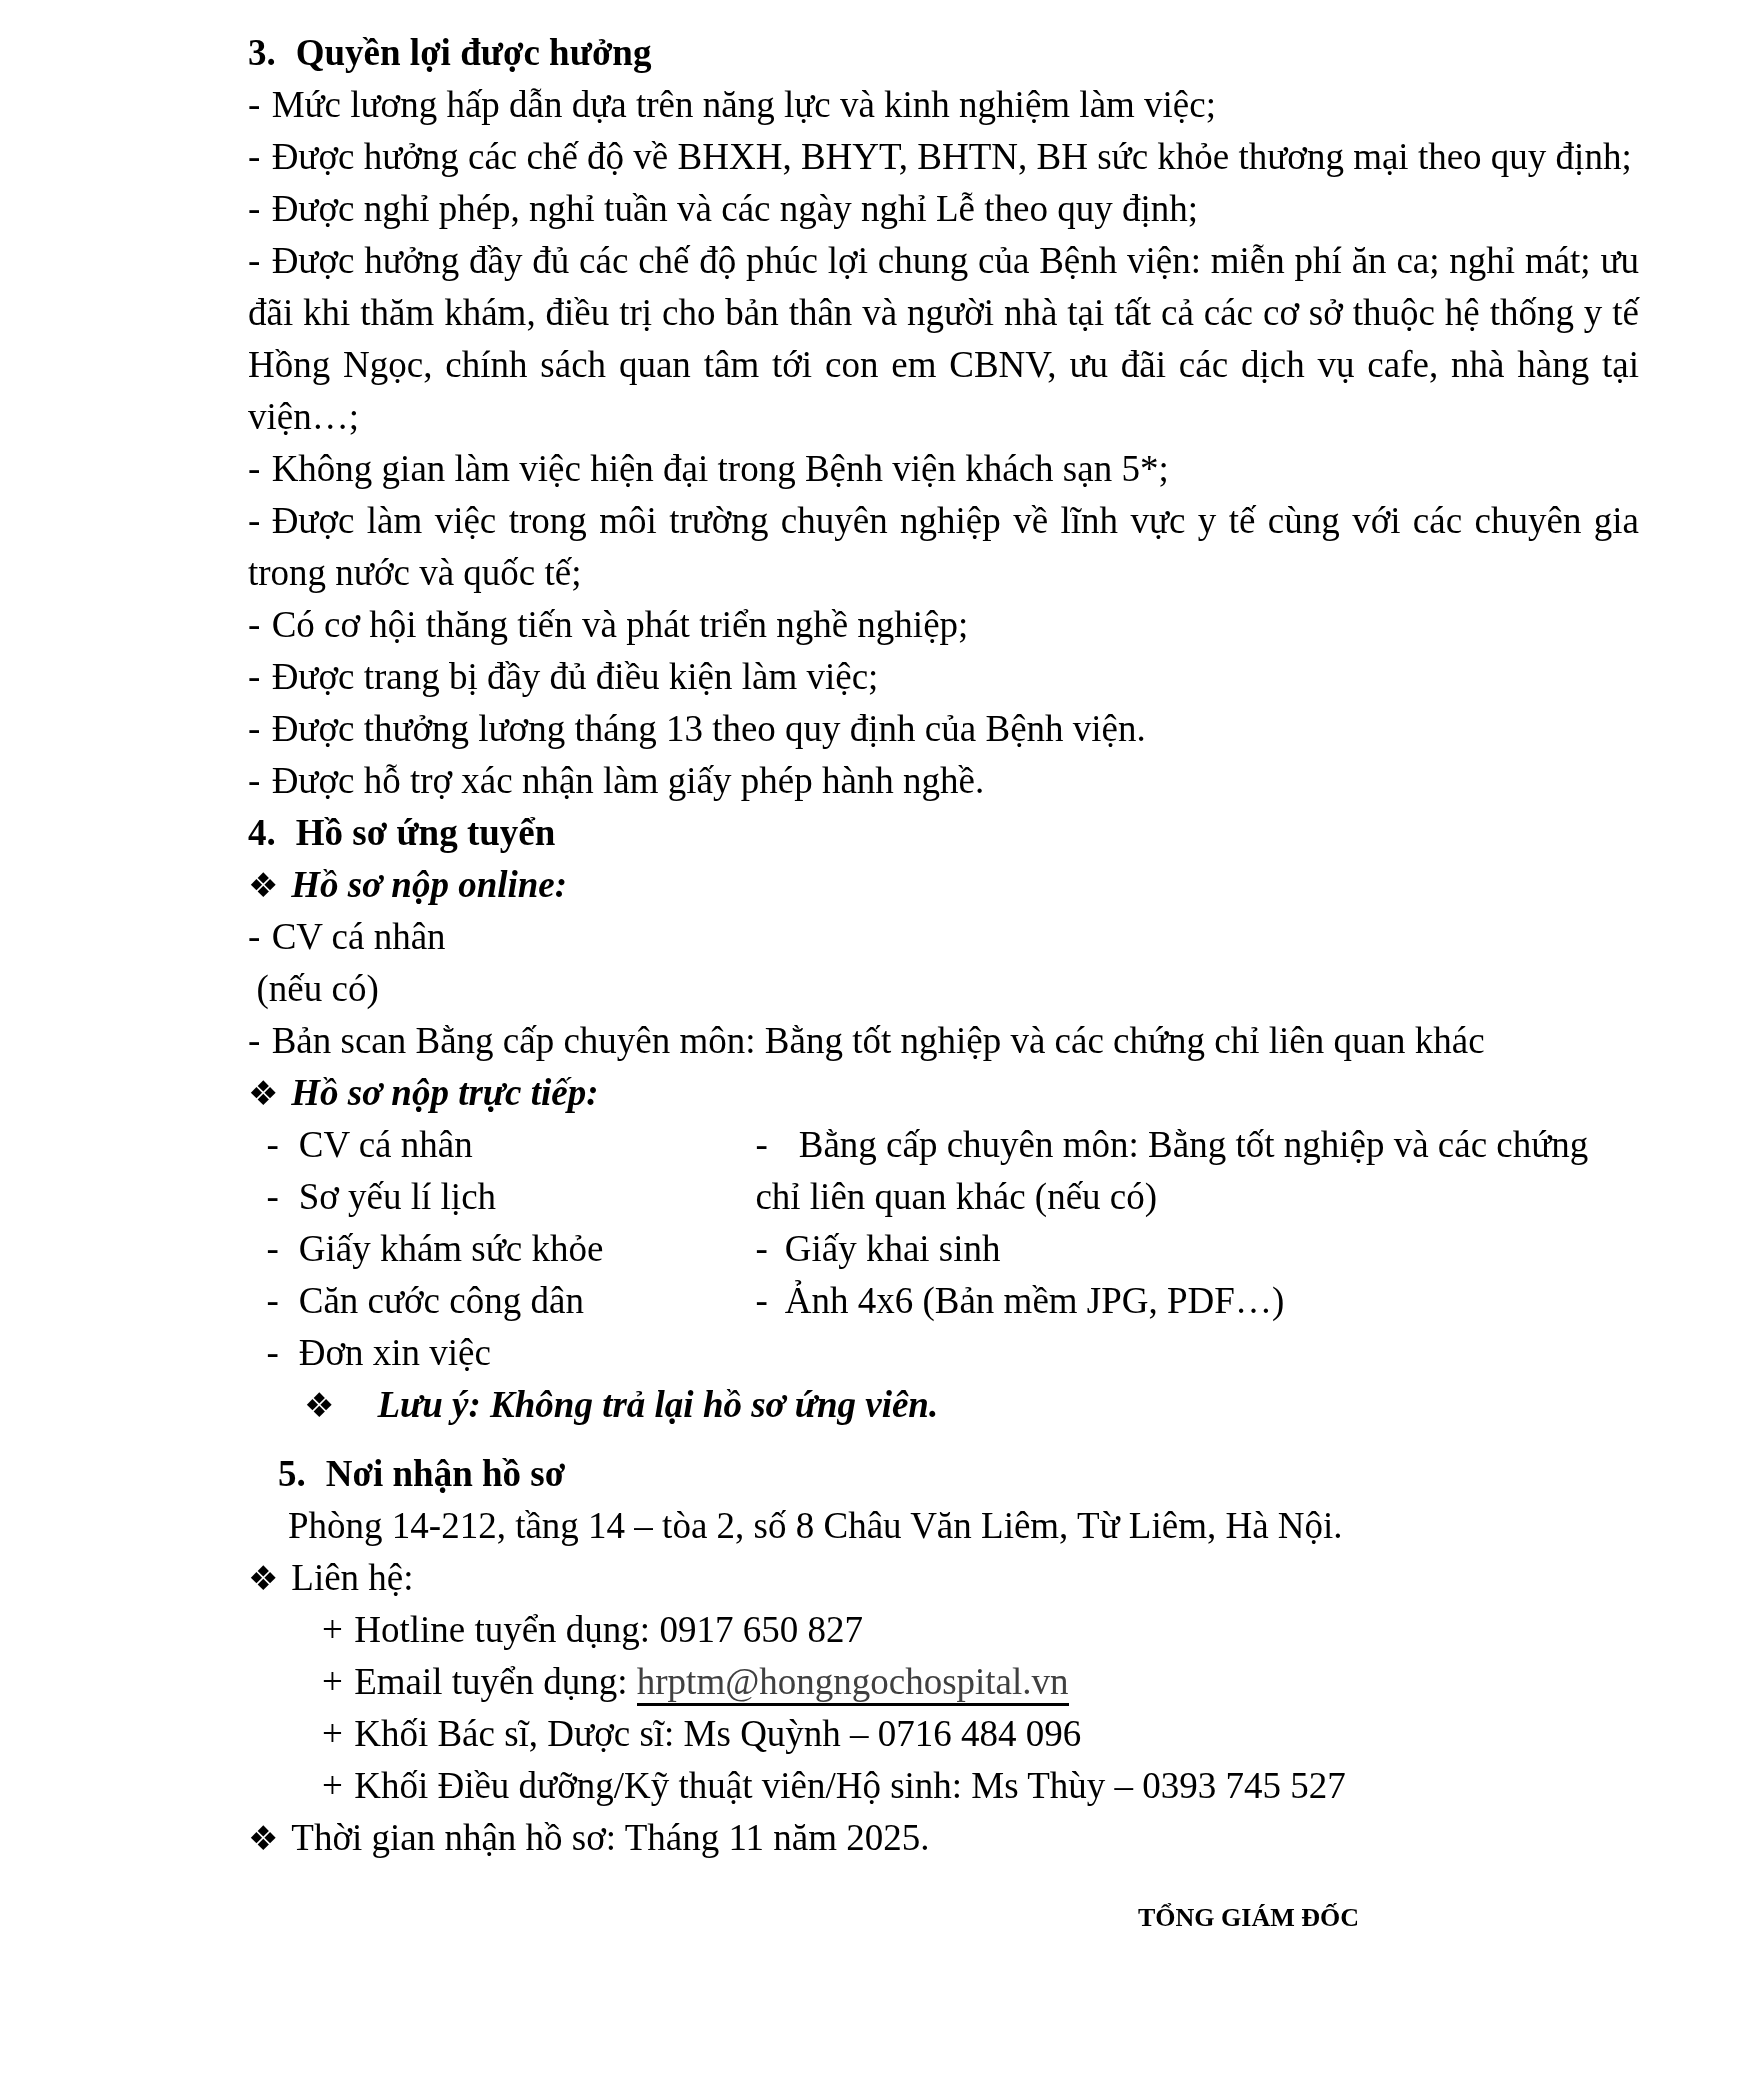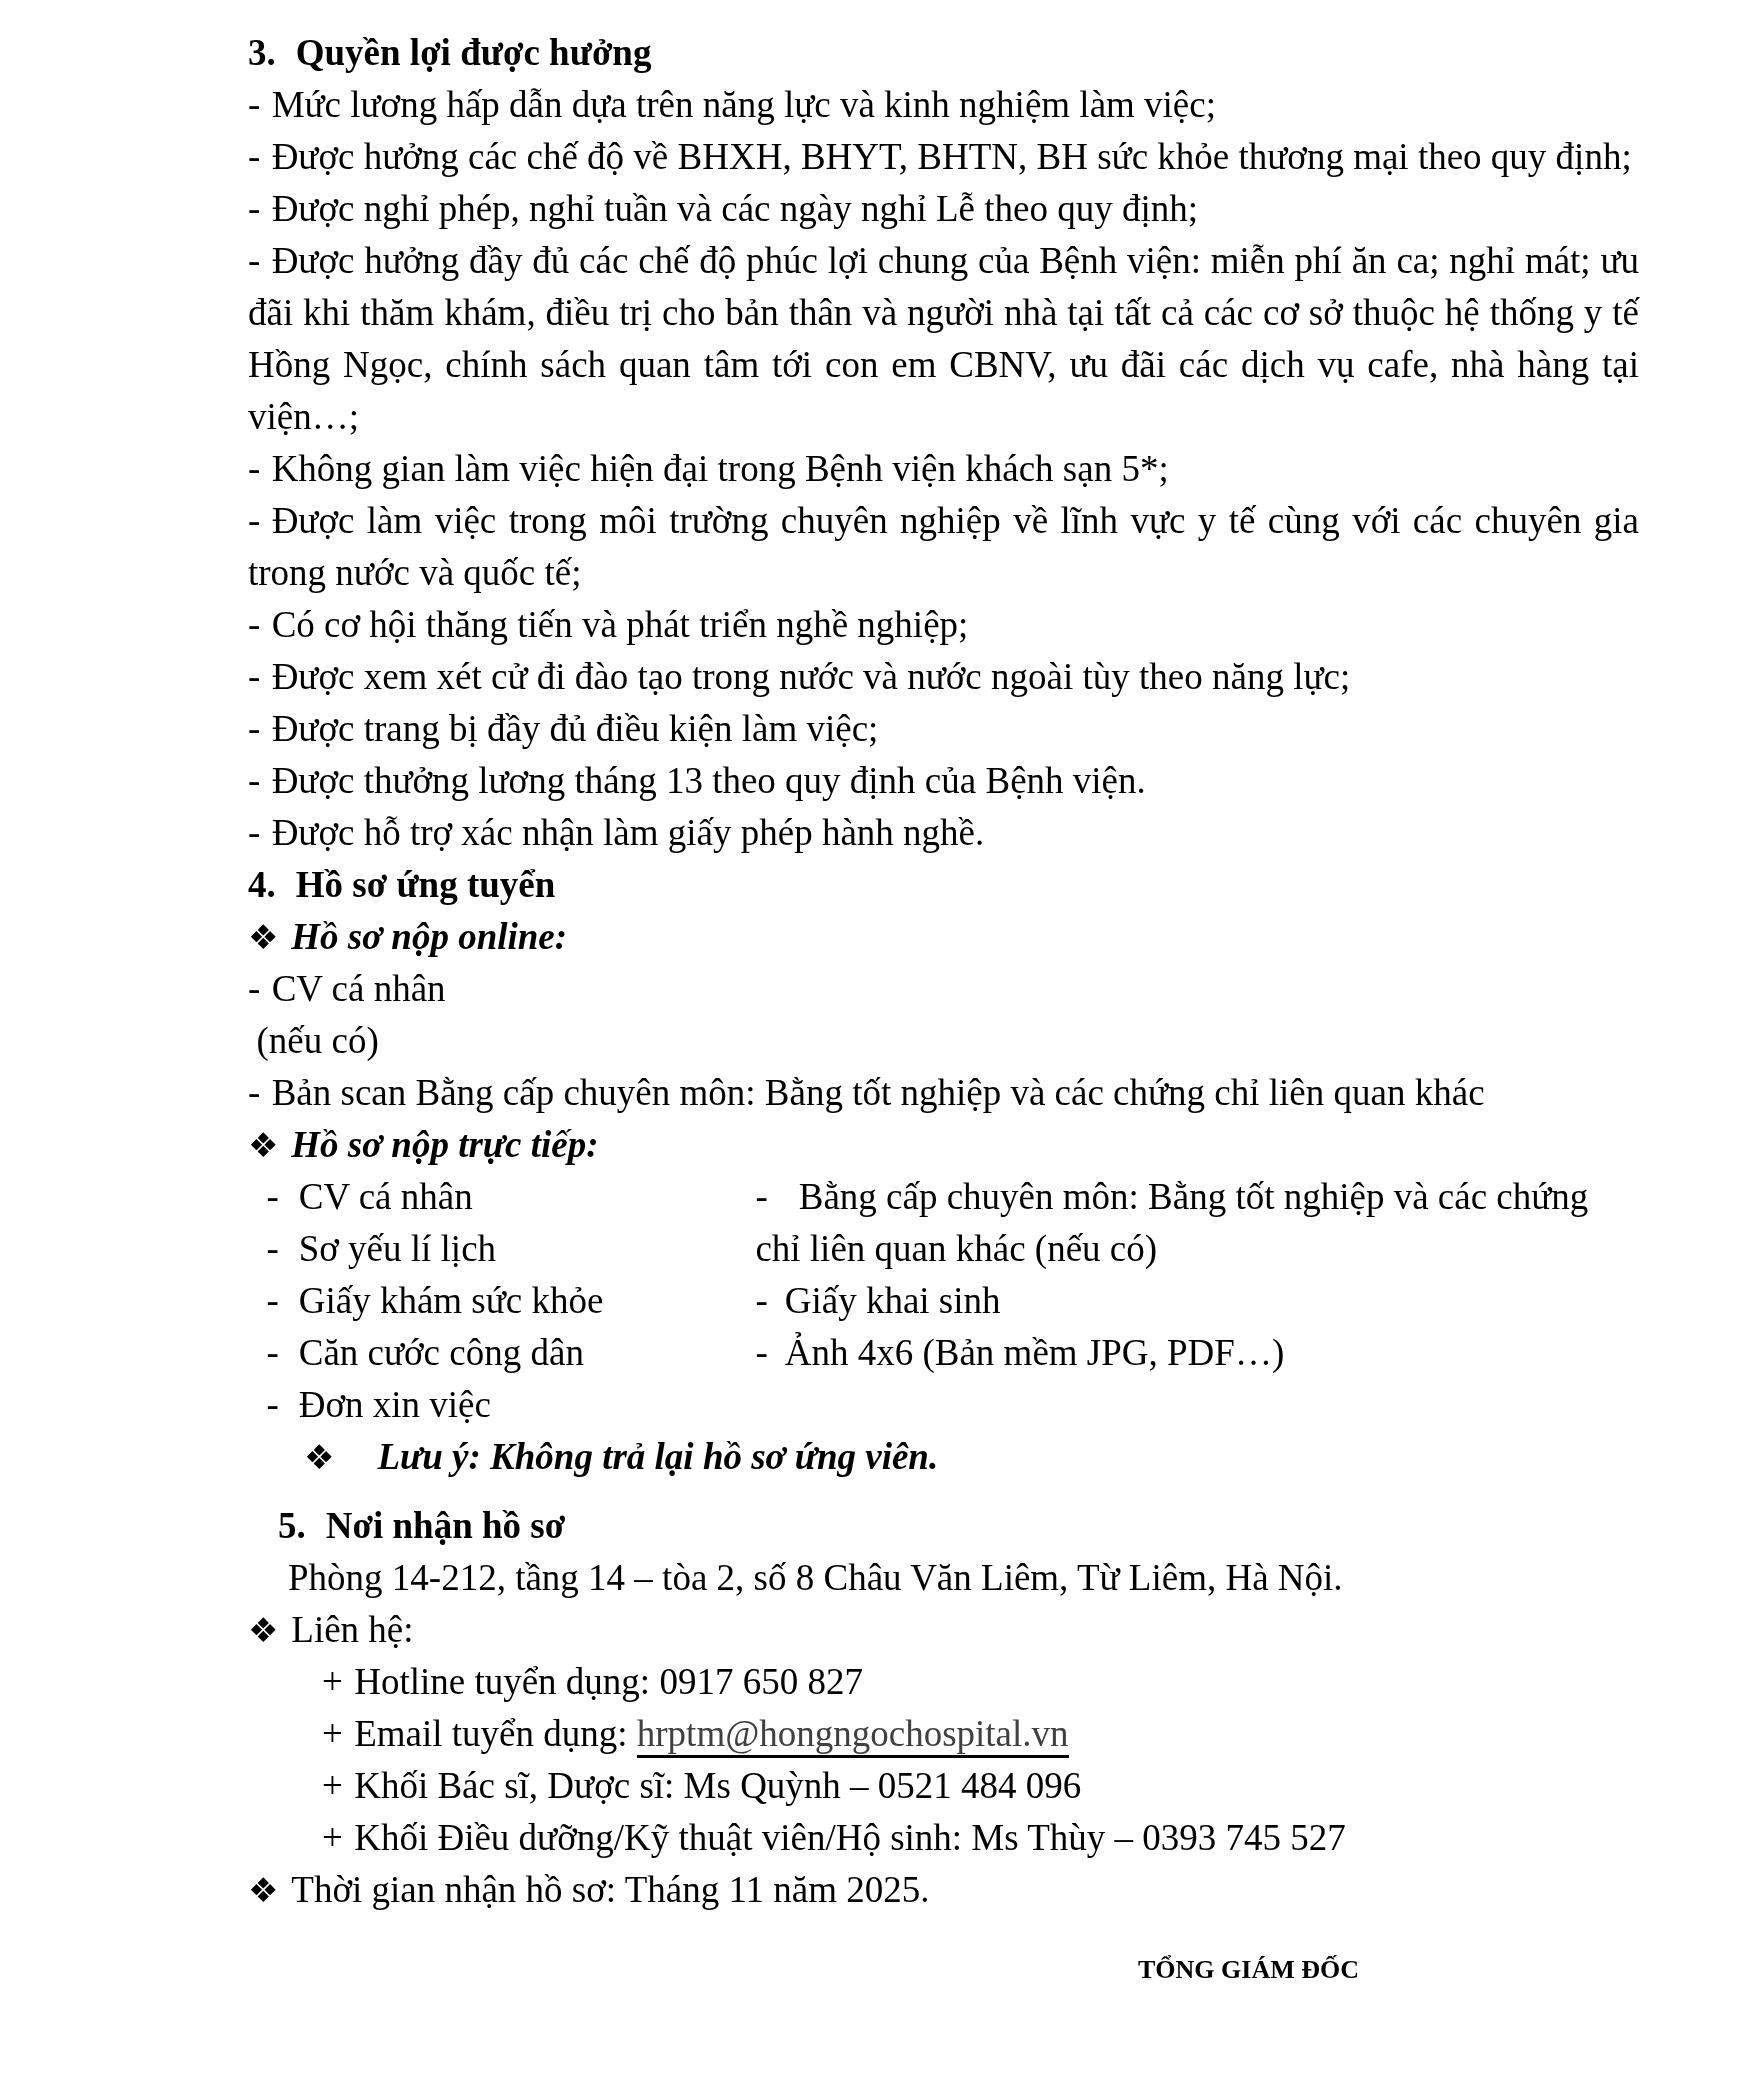--- a/index.html
+++ b/index.html
@@ -73,21 +73,20 @@
     <span class="num">3.</span><span>Quyền lợi được hưởng</span>
   </p>
 
   <p class="line"><span class="dash">-</span><span>Mức lương hấp dẫn dựa trên năng lực và kinh nghiệm làm việc;</span></p>
   <p class="line"><span class="dash">-</span><span>Được hưởng các chế độ về BHXH, BHYT, BHTN, BH sức khỏe thương mại theo quy định;</span></p>
   <p class="line"><span class="dash">-</span><span>Được nghỉ phép, nghỉ tuần và các ngày nghỉ Lễ theo quy định;</span></p>
   <p class="wrap"><span class="dash">-</span><span>Được hưởng đầy đủ các chế độ phúc lợi chung của Bệnh viện: miễn phí ăn ca; nghỉ mát; ưu đãi khi thăm khám, điều trị cho bản thân và người nhà tại tất cả các cơ sở thuộc hệ thống y tế Hồng Ngọc, chính sách quan tâm tới con em CBNV, ưu đãi các dịch vụ cafe, nhà hàng tại viện…;</span></p>
   <p class="line"><span class="dash">-</span><span>Không gian làm việc hiện đại trong Bệnh viện khách sạn 5*;</span></p>
   <p class="wrap"><span class="dash">-</span><span>Được làm việc trong môi trường chuyên nghiệp về lĩnh vực y tế cùng với các chuyên gia trong nước và quốc tế;</span></p>
   <p class="line"><span class="dash">-</span><span>Có cơ hội thăng tiến và phát triển nghề nghiệp;</span></p>
-  <p class="line"><span class="dash">-</span><span>Được xem xét cử đi đào tạo trong nước và nước ngoài tùy theo năng lực;</span></p>
   <p class="line"><span class="dash">-</span><span>Được trang bị đầy đủ điều kiện làm việc;</span></p>
   <p class="line"><span class="dash">-</span><span>Được thưởng lương tháng 13 theo quy định của Bệnh viện.</span></p>
   <p class="line"><span class="dash">-</span><span>Được hỗ trợ xác nhận làm giấy phép hành nghề.</span></p>
 
   <p class="line heading">
     <span class="num">4.</span><span>Hồ sơ ứng tuyển</span>
   </p>
 
   <p class="line sub-heading">
     <span class="diamond">❖</span><span>Hồ sơ nộp online:</span>
@@ -137,21 +136,21 @@
   </p>
 
   <p class="line indent-plus">
     <span class="plus">+</span><span>Hotline tuyển dụng: 0917 650 827</span>
   </p>
   <p class="line indent-plus">
     <span class="plus">+</span><span>Email tuyển dụng:</span>
     <a href="#" class="email-link">hrptm@hongngochospital.vn</a>
   </p>
   <p class="line indent-plus">
-    <span class="plus">+</span><span>Khối Bác sĩ, Dược sĩ: Ms Quỳnh – 0521 484 096</span>
+    <span class="plus">+</span><span>Khối Bác sĩ, Dược sĩ: Ms Quỳnh – 0716 484 096</span>
   </p>
   <p class="line indent-plus">
     <span class="plus">+</span><span>Khối Điều dưỡng/Kỹ thuật viên/Hộ sinh: Ms Thùy – 0393 745 527</span>
   </p>
 
   <p class="line">
     <span class="diamond">❖</span><span>Thời gian nhận hồ sơ: Tháng 11 năm 2025.</span>
   </p>
 
   <p class="signature">TỔNG GIÁM ĐỐC</p>

